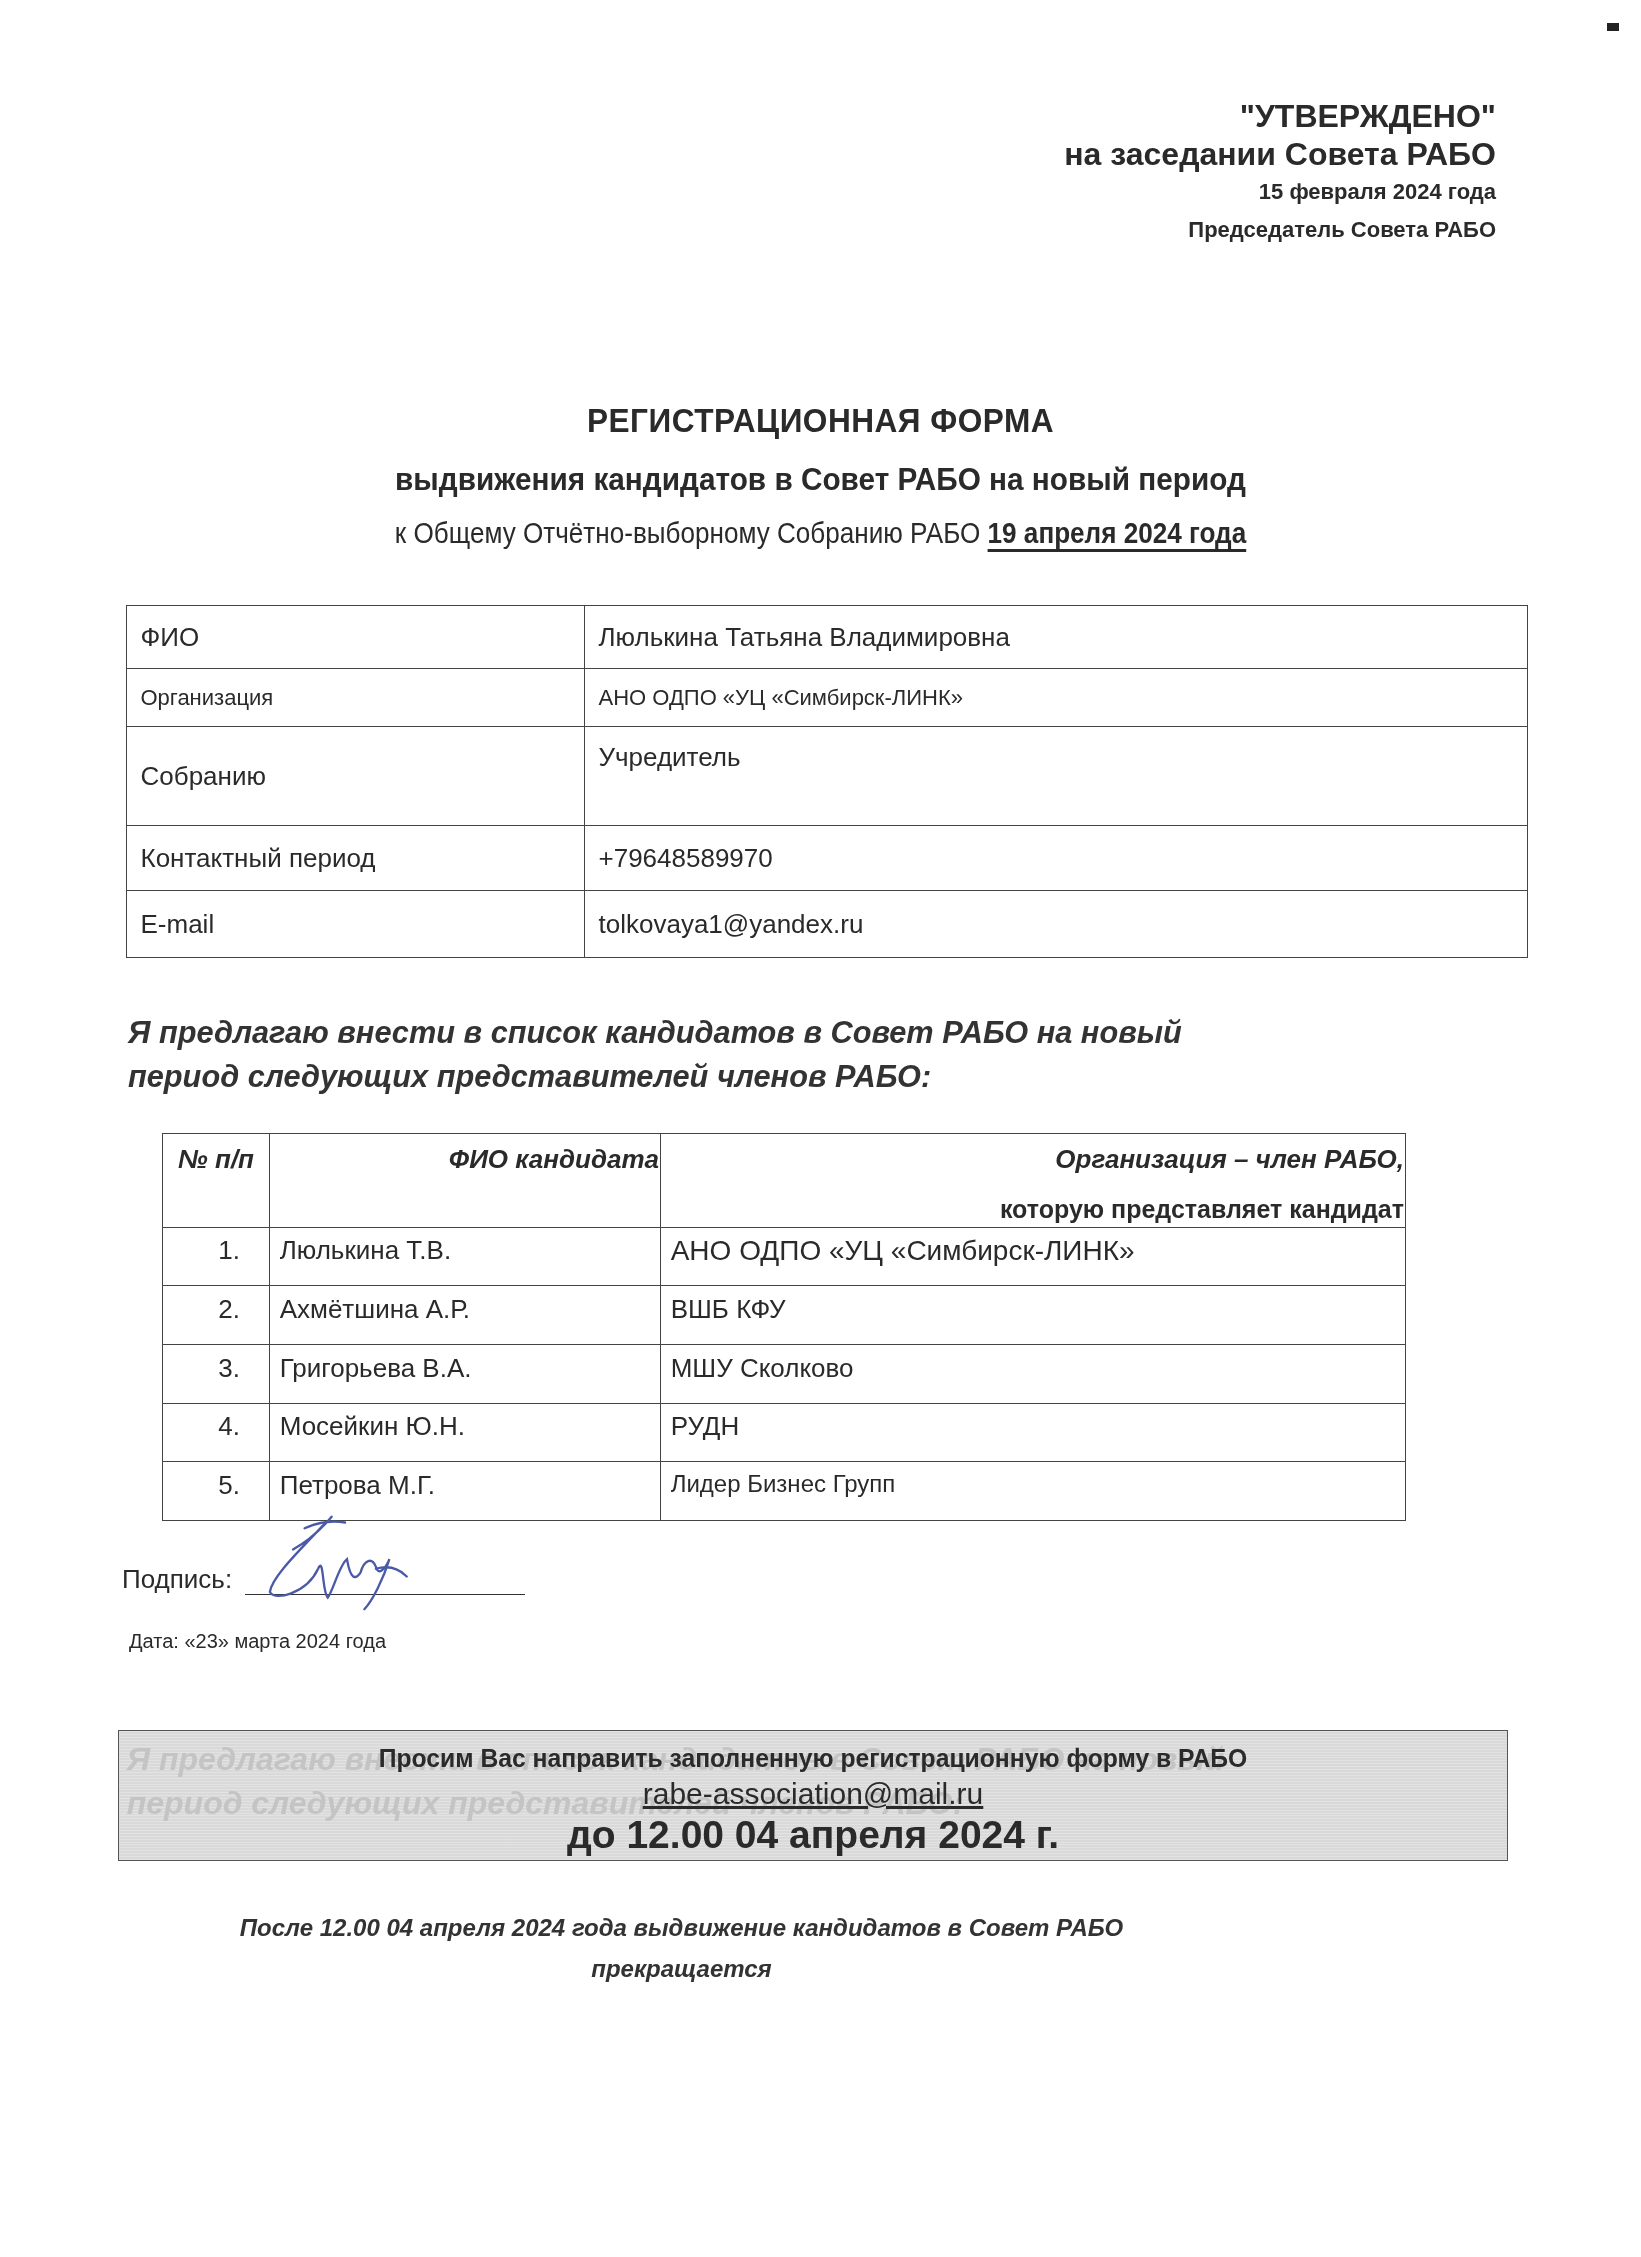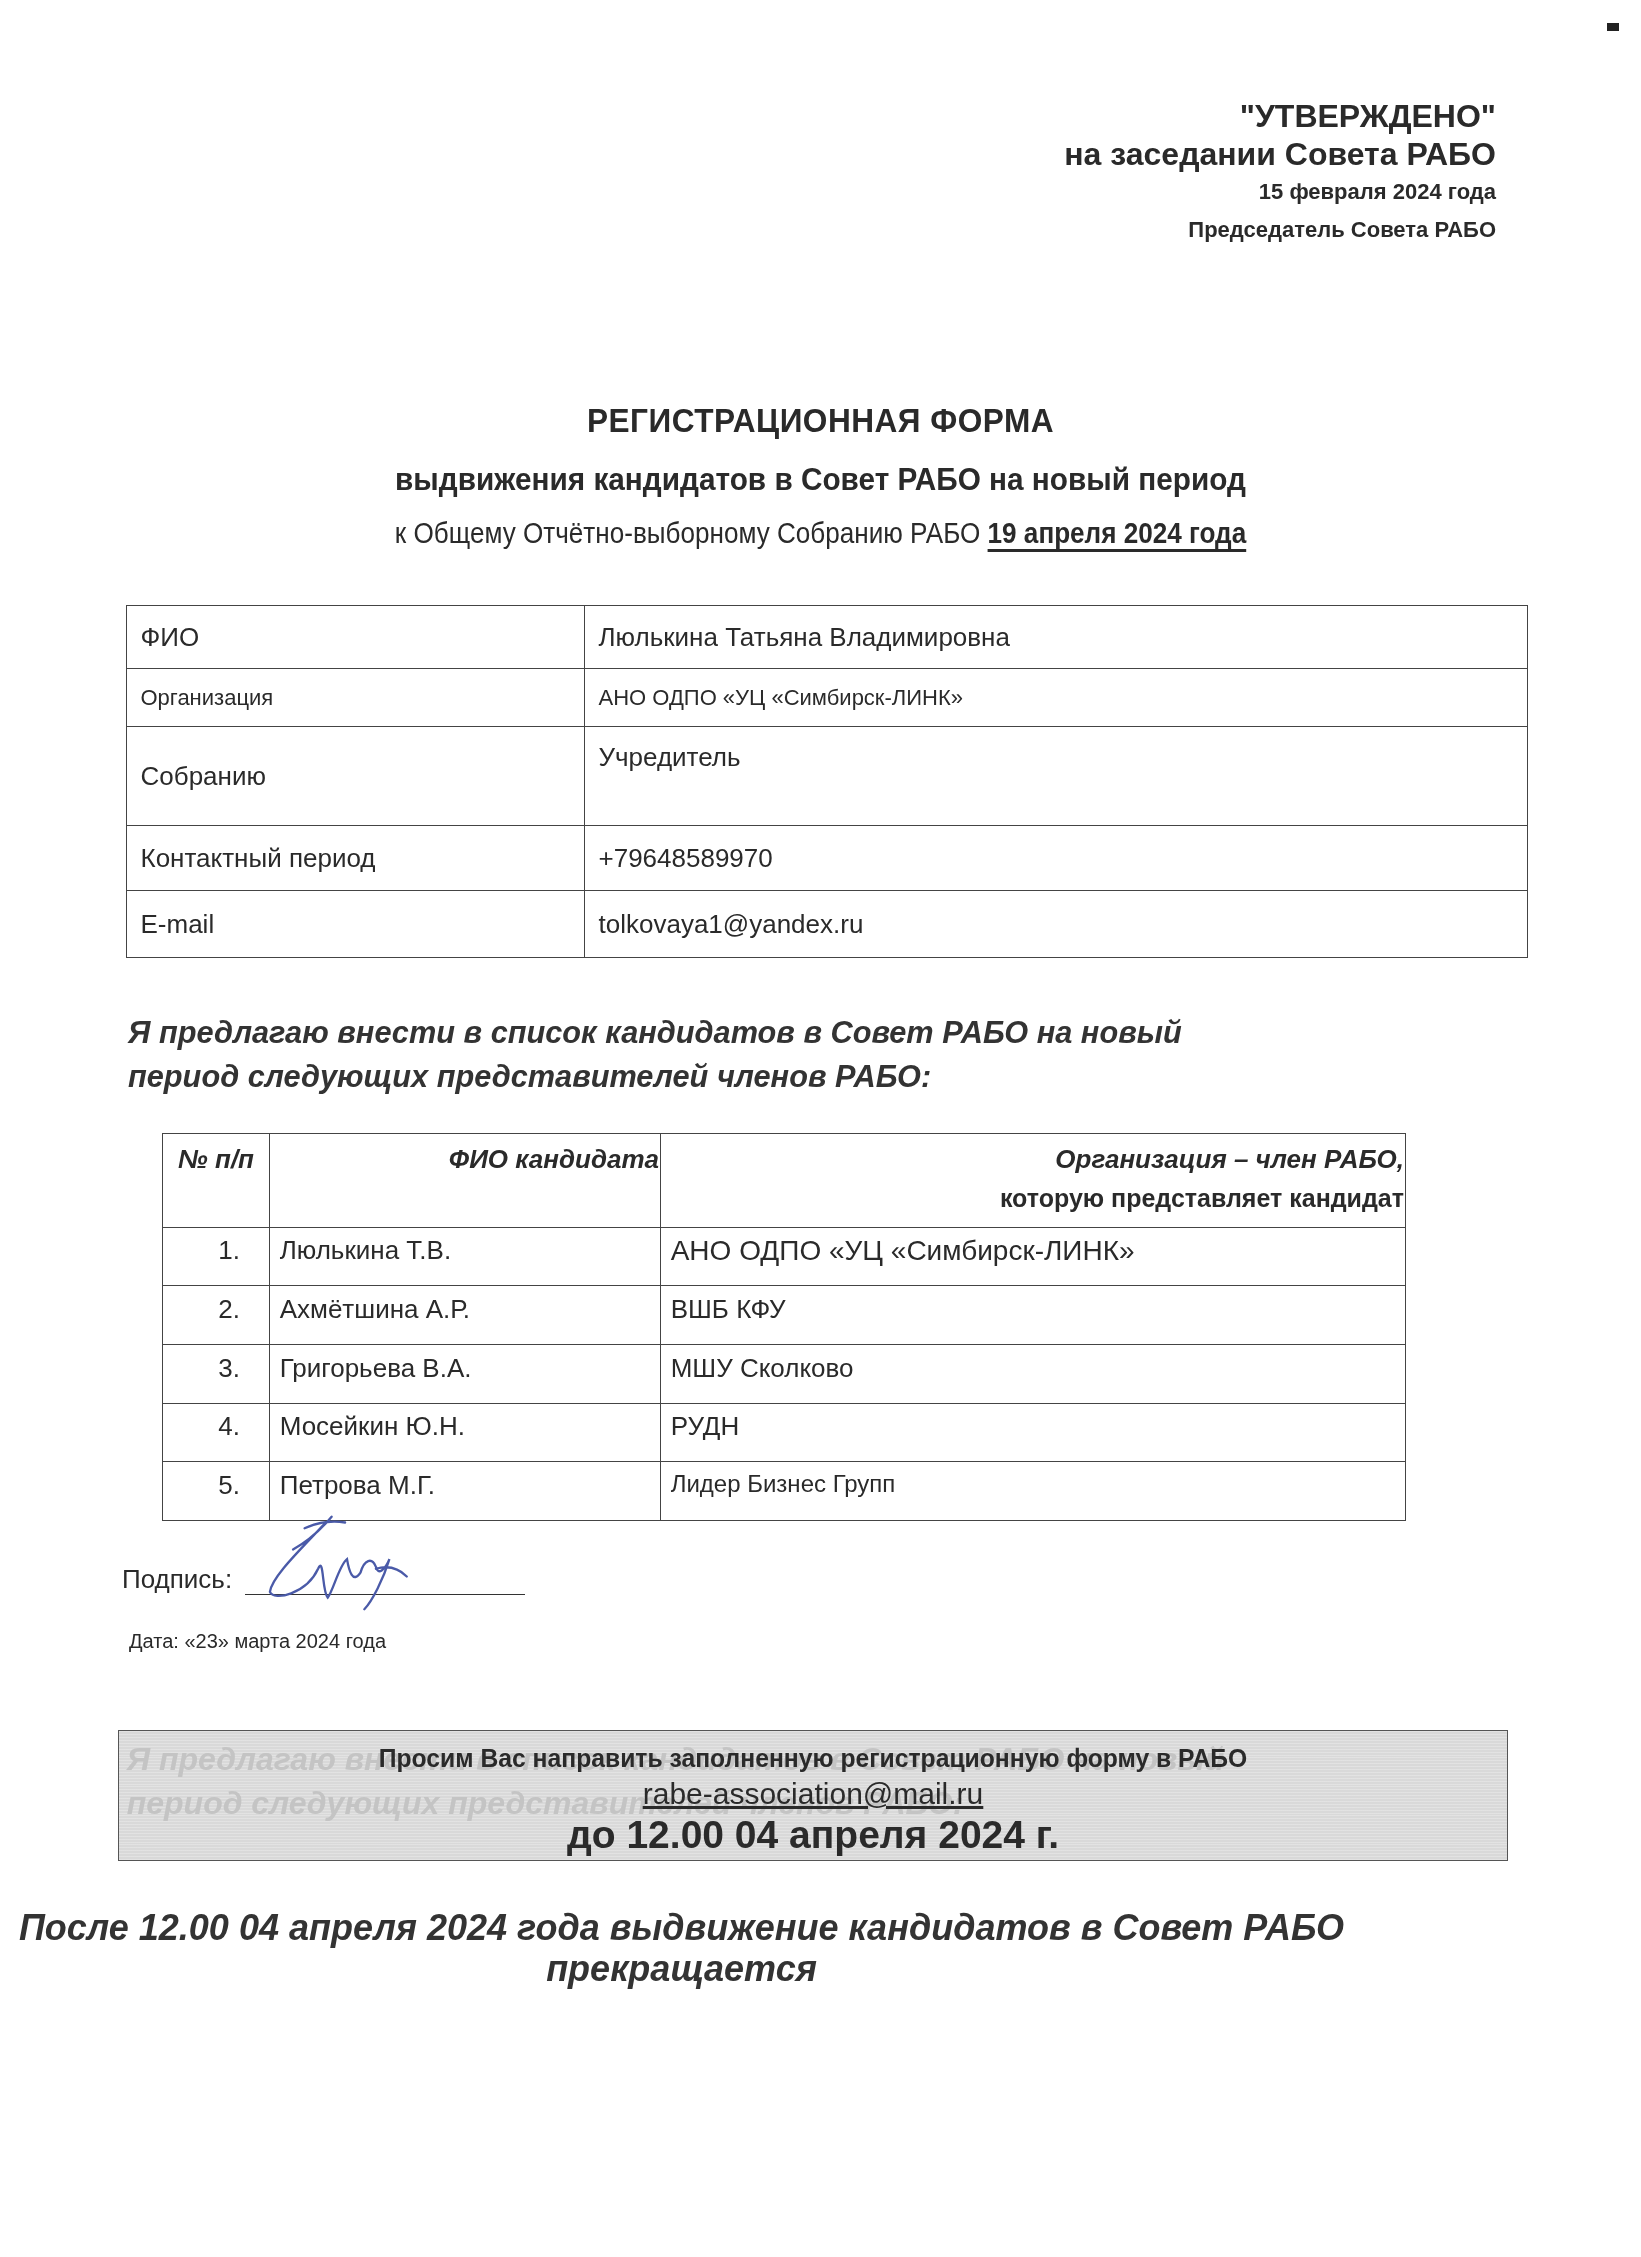--- a/index.html
+++ b/index.html
@@ -33,39 +33,39 @@
   .info-table tr.r4 td { height:66px; }
 
   .proposal { left:128px; top:1010px; font-size:32px; font-weight:bold; font-style:italic; line-height:44px; color:#333; transform:scaleX(0.96); transform-origin:left; }
 
   .cand-table { left:162px; top:1133px; width:1244px; }
   .cand-table th, .cand-table td { border:1.9px solid #444; font-size:26px; }
   .cand-table th { height:82px; vertical-align:top; font-weight:bold; font-style:italic; }
   .cand-table th.num { width:104px; text-align:center; padding-top:9.7px; }
   .cand-table th.name { width:388px; text-align:right; padding-top:9.7px; }
   .cand-table th.org { text-align:right; padding-top:9.7px;padding-left:20px; }
-  .cand-table th.org .sub { font-style:normal; display:block; margin-top:9px; font-size:25px; }
+  .cand-table th.org .sub { font-style:normal; display:block; margin-top:20px; font-size:25px; }
   .cand-table td { height:50px; padding:0 9.7px; vertical-align:top; padding-top:7.7px; }
   .cand-table td.num { text-align:right; padding-right:29px; }
 
   .signature { left:122px; top:1564px; font-size:26px; }
   .sig-line { display:inline-block; width:280px; border-bottom:1.9px solid #333; height:25px; vertical-align:bottom; margin-left:5.8px; position:relative; }
   .sig-svg { position:absolute; left:19.3px; top:-60px; }
   .date-line { left:129px; top:1630px; font-size:20px; }
 
   .notice { left:118px; top:1730px; width:1388px; height:129px; background:#d9d9d9; border:1.9px solid #555;
     background-image:repeating-linear-gradient(0deg, rgba(255,255,255,0.25) 0 1px, transparent 1px 2.9px);
     text-align:center; }
   .notice .ghost { position:absolute; left:7.7px; top:5.8px; font-size:32px; font-weight:bold; font-style:italic; color:#c4c4c4; line-height:44px; text-align:left; }
   .notice .n1 { position:relative; font-size:26px; font-weight:bold; margin-top:11.6px; transform:scaleX(0.95); }
   .notice .n2 { position:relative; font-size:30px; margin-top:3.9px; }
   .notice .n2 a { color:#2a2a2a; text-decoration:underline; }
   .notice .n3 { position:relative; font-size:39px; font-weight:bold; margin-top:1.9px; }
 
-  .deadline { left:0; width:1363px; top:1907px; text-align:center; font-size:36px; font-weight:bold; font-style:italic; line-height:41px; color:#333; }
+  .deadline { left:0; width:1363px; top:1907px; text-align:center; font-size:24px; font-weight:bold; font-style:italic; line-height:41px; color:#333; }
 </style>
 </head>
 <body>
 
 <div class="abs scan-mark"></div>
 
 <div class="abs approval">
   <div class="l1">"УТВЕРЖДЕНО"</div>
   <div class="l2">на заседании Совета РАБО</div>
   <div class="l3">15 февраля 2024 года</div>

